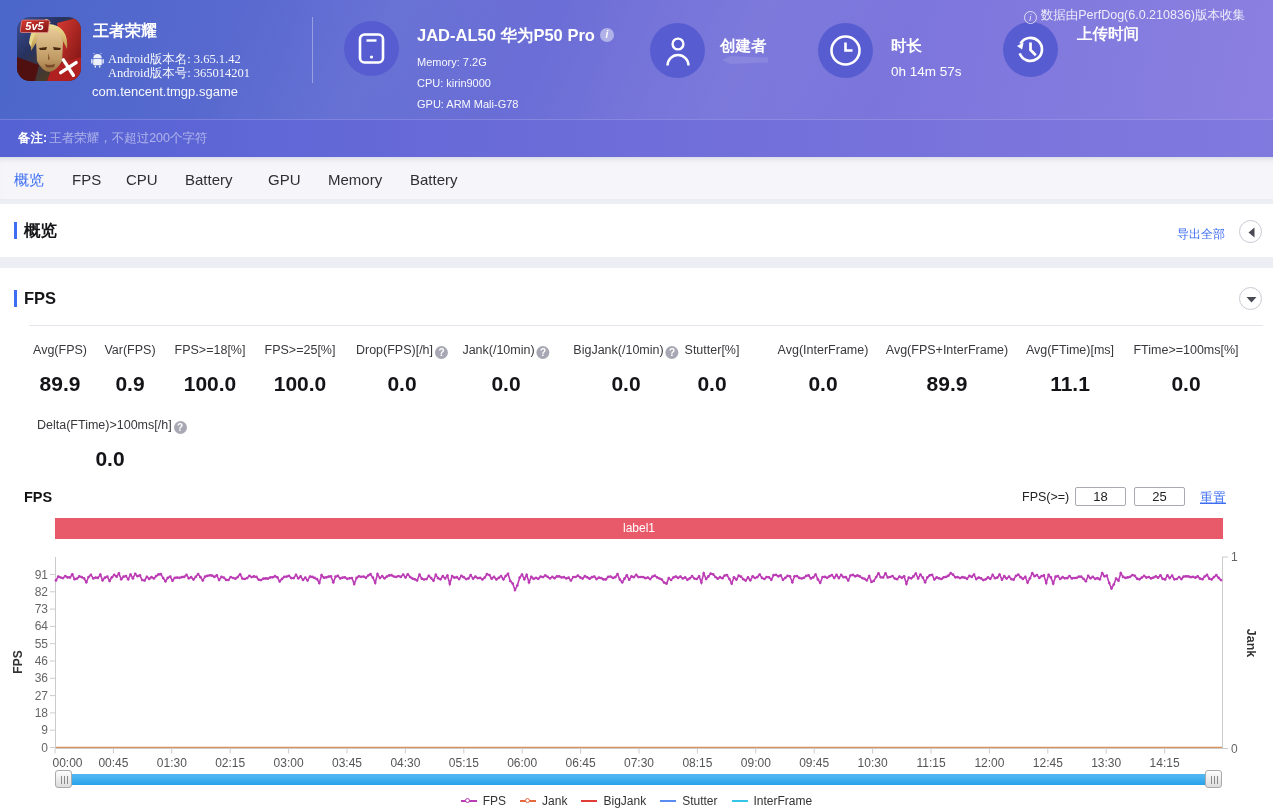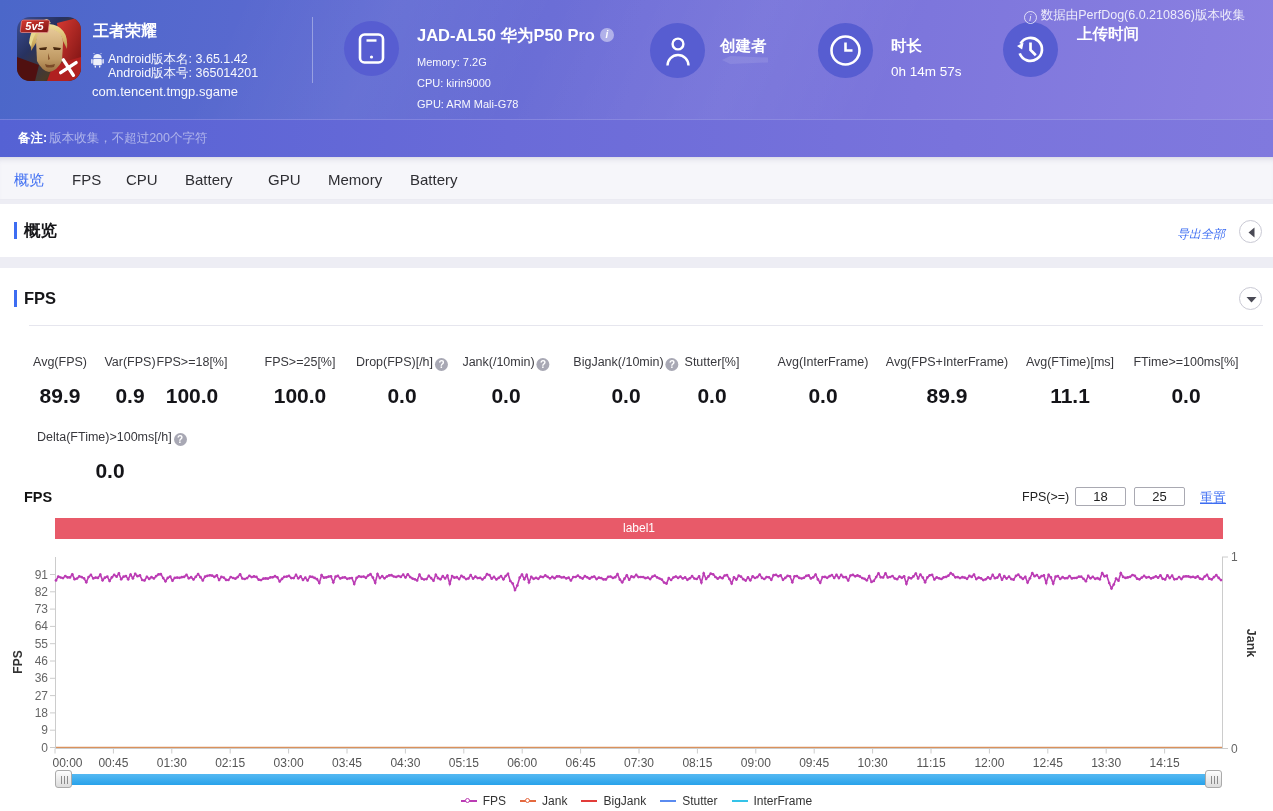--- a/index.html
+++ b/index.html
@@ -5,21 +5,21 @@
 * { margin:0; padding:0; box-sizing:border-box; }
 html,body { width:1273px; height:811px; }
 body { font-family:"Liberation Sans",sans-serif; background:#fff; position:relative; overflow:hidden; }
 .abs { position:absolute; }
 
 .header { left:0; top:0; width:1273px; height:119px;
   background:linear-gradient(100deg,#4b67c9 0%,#5f6ad2 28%,#7170d8 50%,#7d76dc 72%,#8b80e1 100%); }
 .header .shine { left:0; top:0; width:100%; height:100%;
   background:linear-gradient(115deg,rgba(255,255,255,0) 18%,rgba(255,255,255,0.05) 30%,rgba(255,255,255,0) 42%,rgba(255,255,255,0.05) 58%,rgba(255,255,255,0) 70%); }
 .gametitle { left:93px; top:21px; font-size:16px; font-weight:bold; color:#fff; }
-.vrow { font-size:12.5px; color:rgba(255,255,255,0.95); }
+.vrow { font-size:12.5px; color:rgba(255,255,255,0.95);font-family:Liberation Serif, serif; }
 .pkg { left:92px; top:84px; font-size:13px; color:rgba(255,255,255,0.95); }
 .hdivider { left:312px; top:17px; width:1px; height:66px; background:rgba(255,255,255,0.35); }
 .circ { border-radius:50%; background:#575dd1; }
 .devtitle { left:417px; top:25px; font-size:16.5px; font-weight:bold; color:#fff; }
 .drow { left:417px; font-size:11px; color:rgba(255,255,255,0.95); }
 .btitle { font-size:15.5px; font-weight:bold; color:#fff; }
 .pdog { right:28px; top:7px; font-size:12.5px; color:rgba(255,255,255,0.85); }
 .iinfo { display:inline-block; width:13px; height:13px; border-radius:50%; border:1px solid rgba(255,255,255,0.75); font-size:9px; text-align:center; line-height:12px; vertical-align:-2px; margin-right:4px; font-style:italic; }
 .devinfo { left:600px; top:28px; width:14px; height:14px; border-radius:50%; background:rgba(255,255,255,0.45); color:#fff; font-size:10px; font-style:italic; font-weight:bold; text-align:center; line-height:14px; }
 .blob { left:722px; top:56px; width:46px; height:8px; background:rgba(255,255,255,0.10); clip-path:polygon(0 50%,18% 0,100% 20%,100% 80%,18% 100%); }
@@ -34,26 +34,26 @@
 .tabs { left:0; top:157px; width:1273px; height:43px; background:#f6f6fa;
   box-shadow:inset 0 6px 6px -5px rgba(90,90,140,0.25);
   border-bottom:1px solid #ebebf2; }
 .tabs .t { position:absolute; top:0; line-height:45px; font-size:15px; color:#2e2e33; }
 .tabs .active { color:#3d6df2; }
 .band1 { left:0; top:200px; width:1273px; height:4px; background:#ededf4; }
 .card1 { left:0; top:204px; width:1273px; height:53px; background:#fff; }
 .band2 { left:0; top:257px; width:1273px; height:11px; background:#ededf4; }
 .card2 { left:0; top:268px; width:1273px; height:543px; background:#fff; }
 .sectitle { font-size:16.5px; font-weight:bold; color:#17171a; border-left:3.5px solid #3d6df2; padding-left:7px; line-height:17px; }
-.exportall { left:1177px; top:226px; font-size:12px; color:#3d6df2;font-style:italic; }
+.exportall { left:1177px; top:226px; font-size:12px; color:#3d6df2; }
 .collbtn { width:23px; height:23px; border-radius:50%; border:1px solid #c9c9d4; background:#fff; }
 .collbtn svg { position:absolute; left:0; top:0; }
 .divider { left:29px; top:325px; width:1234px; height:1px; background:#e6e6ee; }
 
-.stat { top:343px; text-align:center; transform:translateX(-50%); white-space:nowrap;margin-top:12px; }
+.stat { top:343px; text-align:center; transform:translateX(-50%); white-space:nowrap; }
 .stat .lb { font-size:12.5px; color:#38383d; height:13px; }
 .stat .vl { font-size:21px; font-weight:bold; color:#141418; margin-top:16px; }
 .qm { display:inline-block; width:13px; height:13px; border-radius:50%; background:#a8a8b4; color:#fff; font-size:10px; font-weight:bold; text-align:center; line-height:13px; vertical-align:-1.5px; margin-left:2px; }
 
 .chfps { left:24px; top:489px; font-size:14.5px; font-weight:bold; color:#111; }
 .fpsge { left:1022px; top:490px; font-size:12.5px; color:#222; }
 .inpbox { top:487px; width:51px; height:19px; border:1px solid #a9a9b2; border-radius:2px; background:#fff; font-size:13px; color:#222; text-align:center; line-height:18px; }
 .reset { left:1200px; top:489px; font-size:13px; color:#3d6df2; text-decoration:underline;font-family:Liberation Serif, serif; }
 .banner { left:55px; top:518px; width:1168px; height:21px; background:#e85a69; color:#fff; font-size:12px; text-align:center; line-height:21px; }
 
@@ -165,21 +165,21 @@
   <div class="abs circ" style="left:1003px;top:22px;width:55px;height:55px"></div>
   <svg class="abs" style="left:1014px;top:33px" width="33" height="33" viewBox="0 0 33 33">
     <path d="M6.5 10.7 A 11.5 11.5 0 1 1 5.7 20.4" fill="none" stroke="#fff" stroke-width="2.7"></path>
     <polygon points="3.0,13.0 9.6,9.5 8.1,16.6" fill="#fff"></polygon>
     <path d="M16.5 9.5 V17 L21.8 22.3" fill="none" stroke="#fff" stroke-width="2.7"></path>
   </svg>
   <div class="abs btitle" style="left:1077px;top:24px">上传时间</div>
   <div class="abs pdog"><span class="iinfo">i</span>数据由PerfDog(6.0.210836)版本收集</div>
 </div>
 
-<div class="abs remark"><b>备注:</b><span>版本收集，不超过200个字符</span></div>
+<div class="abs remark"><b>备注:</b><span>王者荣耀，不超过200个字符</span></div>
 
 <div class="abs tabs">
   <div class="t active" style="left:14px">概览</div>
   <div class="t" style="left:72px">FPS</div>
   <div class="t" style="left:126px">CPU</div>
   <div class="t" style="left:185px">Battery</div>
   <div class="t" style="left:268px">GPU</div>
   <div class="t" style="left:328px">Memory</div>
   <div class="t" style="left:410px">Battery</div>
 </div>
@@ -203,21 +203,21 @@
 <div class="abs divider"></div>
 
 <div class="abs stat" style="left:60px">
     <div class="lb">Avg(FPS)</div>
     <div class="vl">89.9</div>
   </div>
 <div class="abs stat" style="left:130px">
     <div class="lb">Var(FPS)</div>
     <div class="vl">0.9</div>
   </div>
-<div class="abs stat" style="left:192px">
+<div class="abs stat" style="left:210px">
     <div class="lb">FPS&gt;=18[%]</div>
     <div class="vl">100.0</div>
   </div>
 <div class="abs stat" style="left:300px">
     <div class="lb">FPS&gt;=25[%]</div>
     <div class="vl">100.0</div>
   </div>
 <div class="abs stat" style="left:402px">
     <div class="lb">Drop(FPS)[/h]<span class="qm">?</span></div>
     <div class="vl">0.0</div>

